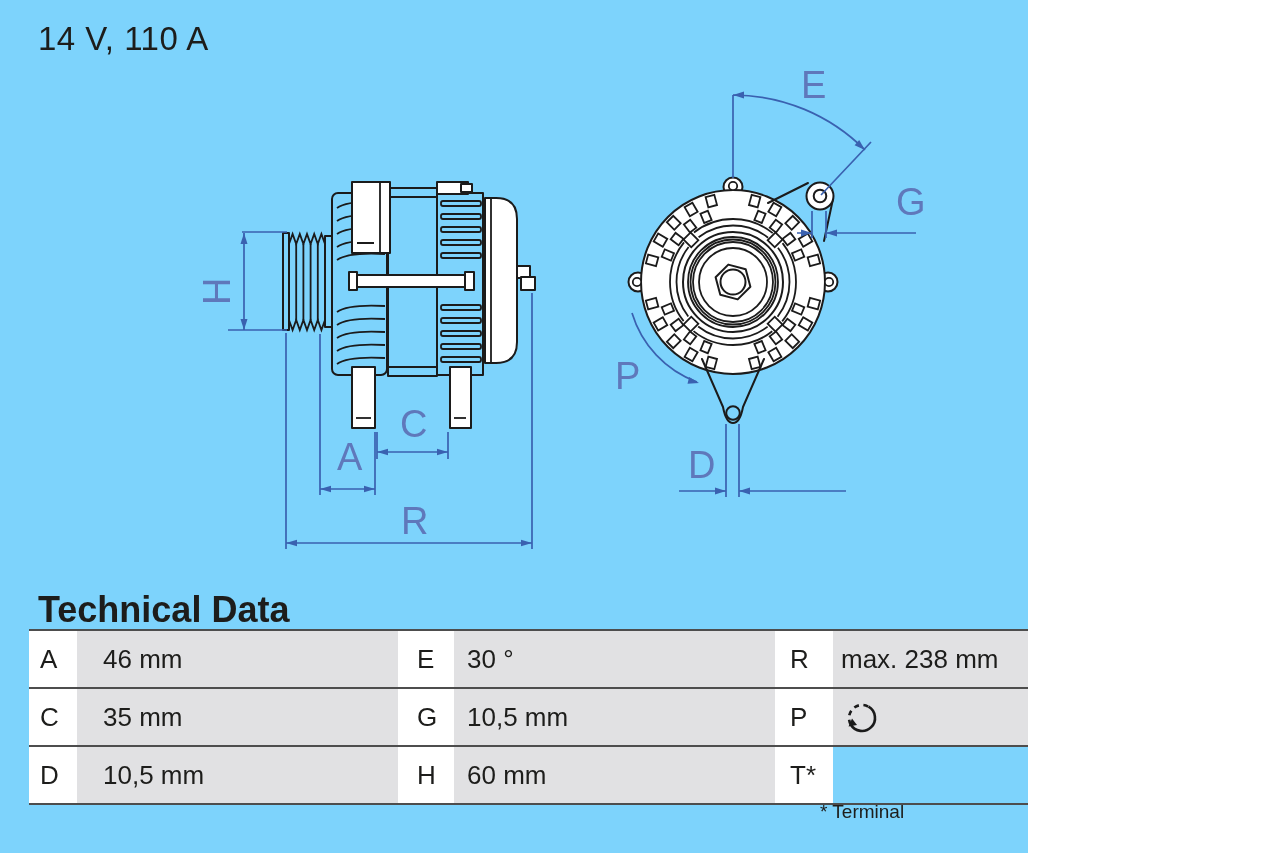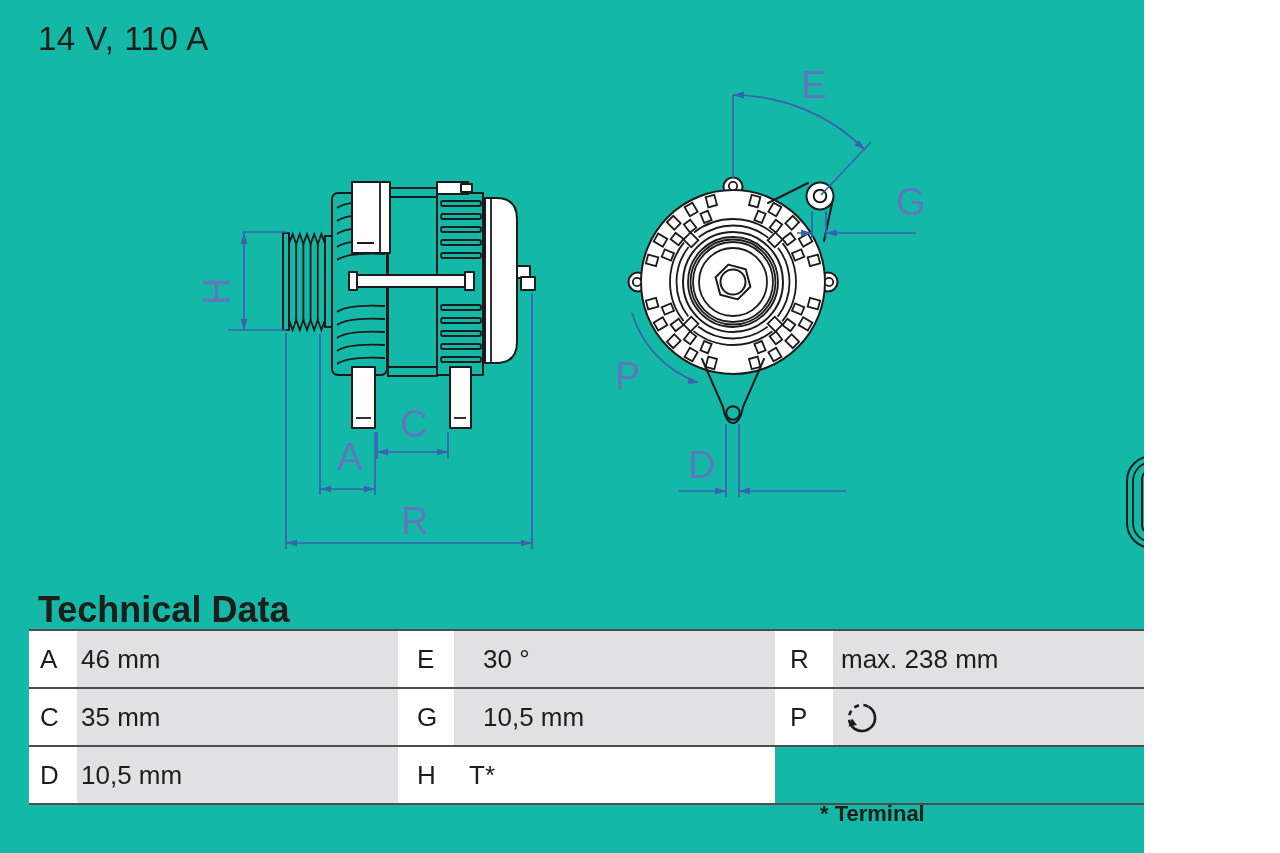--- a/index.html
+++ b/index.html
@@ -1,40 +1,40 @@
 <!DOCTYPE html>
 <html><head>
 <meta charset="utf-8">
 <style>
   html,body{margin:0;padding:0;background:#fff;}
-  .stage{position:relative;width:1144px;height:853px;background:#14b8a6;overflow:hidden;
+  .stage{position:relative;width:1028px;height:853px;background:#7dd3fc;overflow:hidden;
          font-family:"Liberation Sans",sans-serif;color:#1d1d1b;}
   .page-title{position:absolute;left:38px;top:20px;font-size:33px;font-weight:500;letter-spacing:.5px;}
   .drawing-svg{position:absolute;left:0;top:0;width:1280px;height:575px;}
   .ink{stroke:#1b1b1b;fill:none;stroke-width:2;stroke-linecap:round;stroke-linejoin:round;}
   .ink-thin{stroke:#1b1b1b;fill:none;stroke-width:1.8;}
   .white{fill:#ffffff;}
   .dim{stroke:#3a61b0;fill:none;stroke-width:1.7;}
   .dim-arrow{fill:#3a61b0;stroke:none;}
   .dim-label{fill:#5f78bb;font-size:38px;font-weight:300;font-family:"Liberation Sans",sans-serif;}
   .pin-label{fill:#1b1b1b;font-size:22px;font-weight:500;font-family:"Liberation Sans",sans-serif;}
   
   .tech-heading{position:absolute;left:38px;top:589px;font-size:36px;font-weight:700;}
   .tech-table{position:absolute;left:29px;top:629px;width:1226px;border-bottom:2px solid #4d4d4d;}
   .t-row{display:grid;grid-template-columns:48px 321px 56px 321px 58px 1fr;height:56px;
          border-top:2px solid #4d4d4d;align-items:center;font-size:26px;}
   .t-letter{height:100%;display:flex;align-items:center;background:#fff;}
   .t-letter.c1{padding-left:11px;}
   .t-letter.c2{padding-left:19px;}
   .t-letter.c3{padding-left:15px;}
   .t-value{height:100%;display:flex;align-items:center;background:#e1e1e3;}
-  .t-value.c1{padding-left:4px;}
-  .t-value.c2{padding-left:29px;}
+  .t-value.c1{padding-left:26px;}
+  .t-value.c2{padding-left:13px;}
   .t-value.c3{padding-left:8px;}
-  .footnote{position:absolute;left:820px;top:801px;font-size:22px;font-weight:bold;}
+  .footnote{position:absolute;left:820px;top:801px;font-size:19px;}
   .rot-icon{margin-top:2px;}
 </style>
 </head>
 <body>
 
 <div class="stage">
 
   <div class="page-title">14 V, 110 A</div>
 
   <svg class="drawing-svg" viewBox="0 0 1280 575">
@@ -268,18 +268,19 @@
           <path d="M27.5 8.74 A13 13 0 1 1 9.74 26.5" fill="none" stroke="#1b1b1b" stroke-width="2.6"></path>
           <path d="M9.74 26.5 A13 13 0 0 1 27.5 8.74" fill="none" stroke="#1b1b1b" stroke-width="2.6" stroke-dasharray="5 4.5"></path>
           <polygon points="7.5,28.5 16,27 11,20.5" fill="#1b1b1b"></polygon>
         </svg>
       </div>
     </div>
     <div class="t-row">
       <div class="t-letter c1">D</div>
       <div class="t-value c1">10,5 mm</div>
       <div class="t-letter c2">H</div>
+      <div class="t-value c2">60 mm</div>
       <div class="t-letter c3">T*</div>
     </div>
   </div>
 
   <div class="footnote">* Terminal</div>
 </div>
 
 </body></html>

